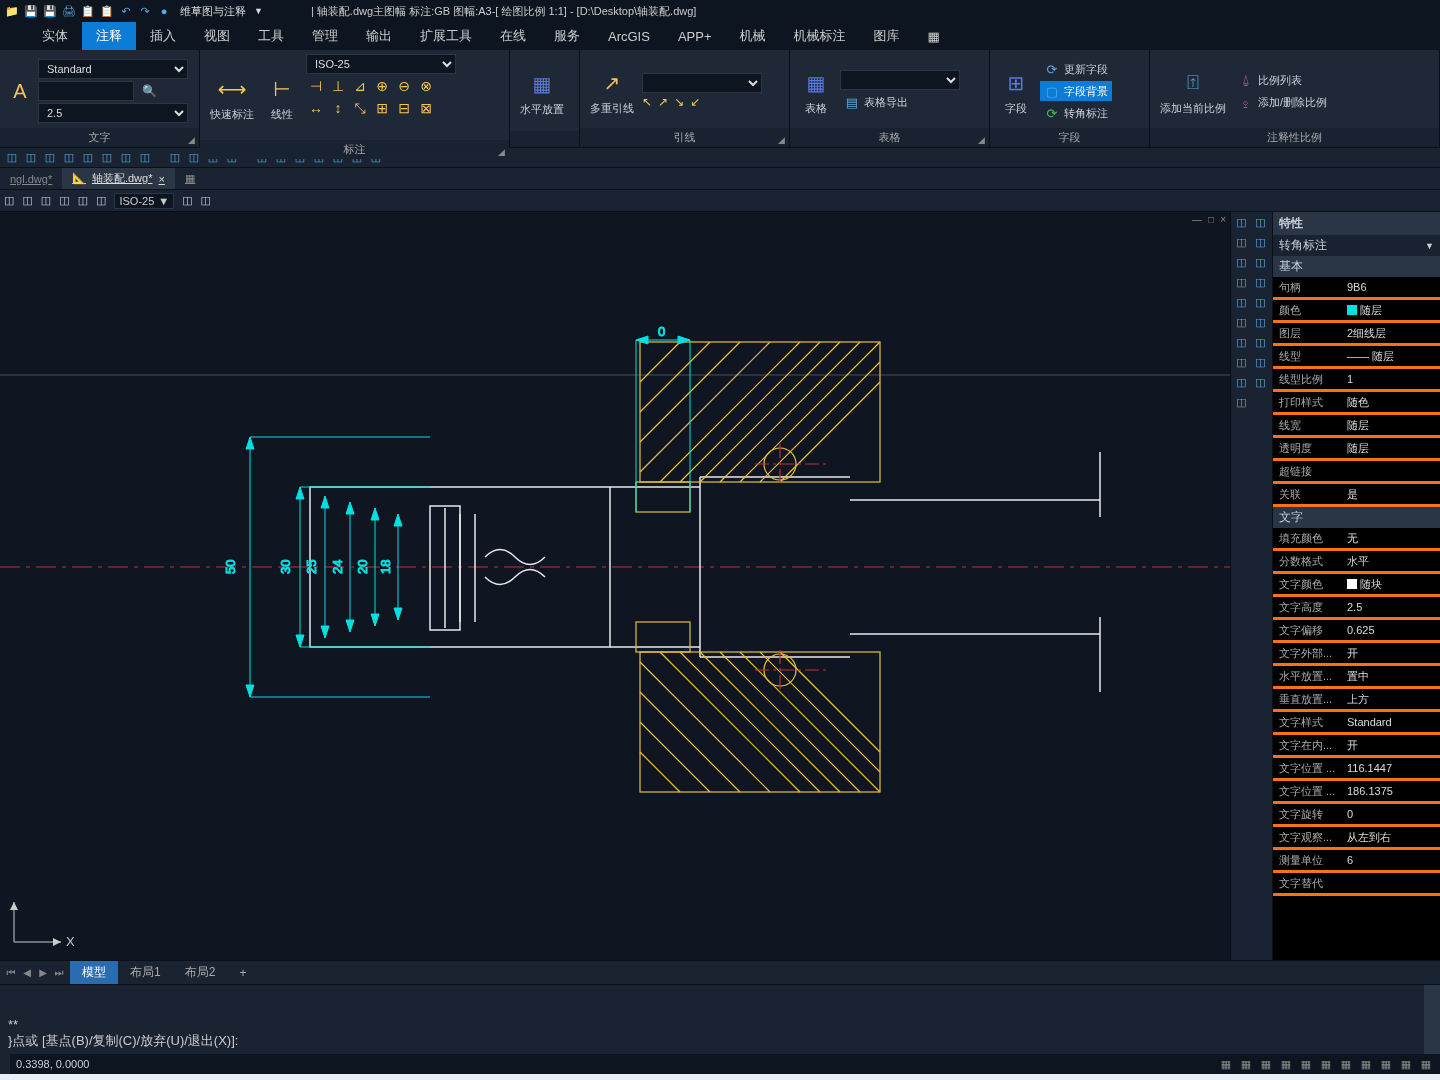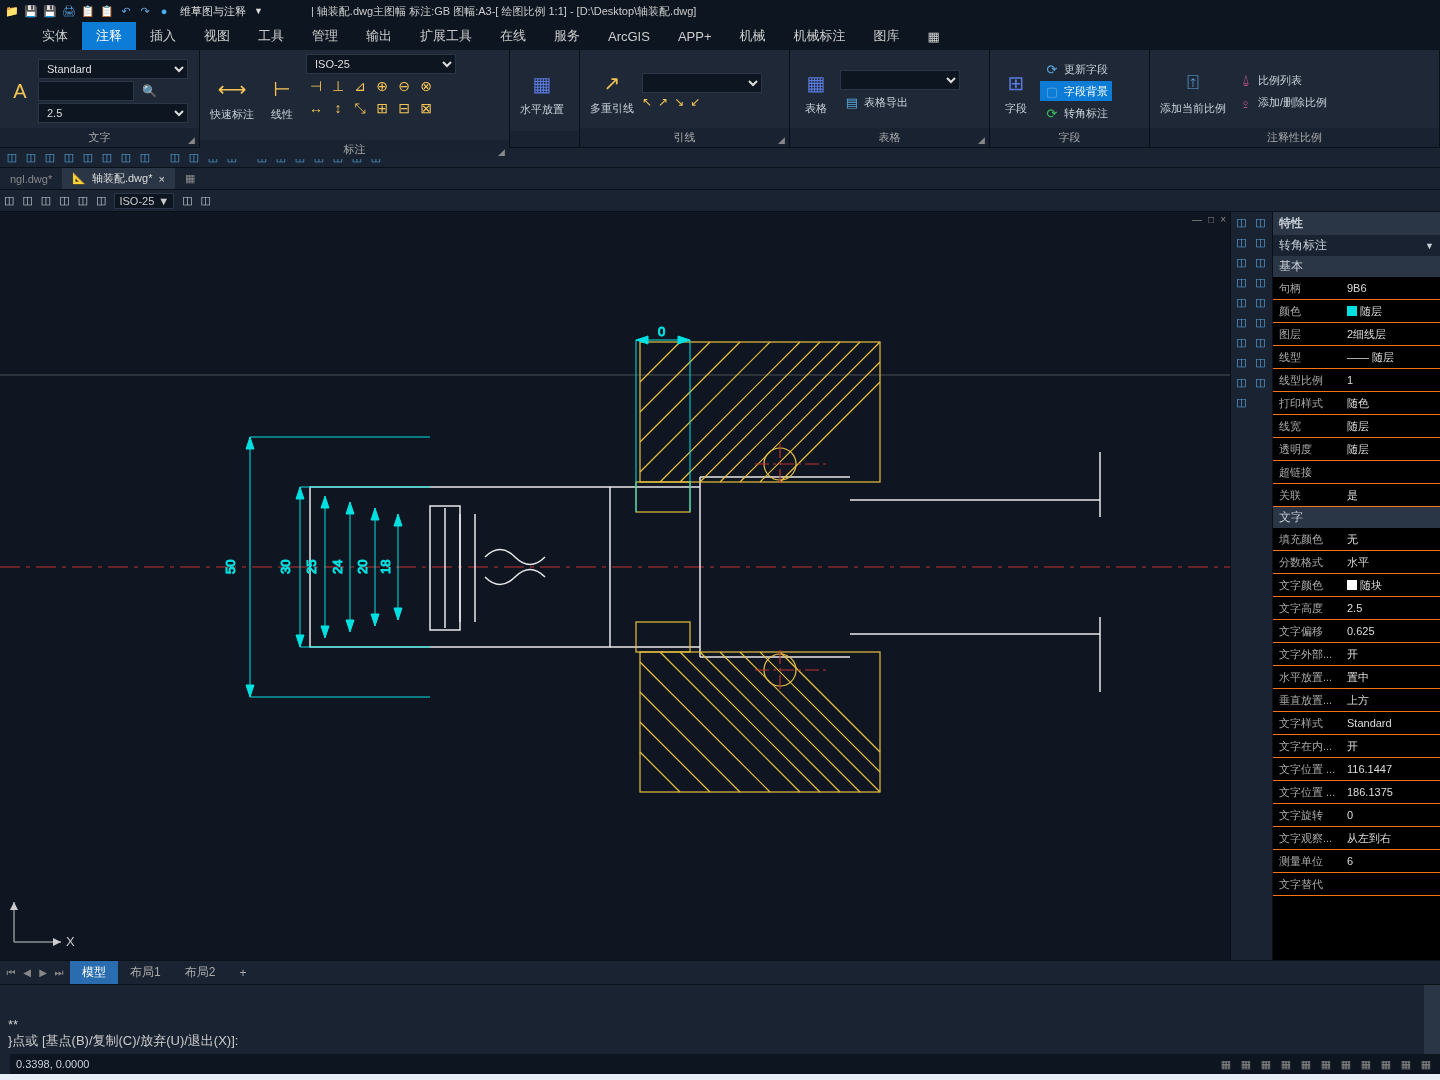--- a/index.html
+++ b/index.html
@@ -34,21 +34,21 @@
 .rib-smallbtn { display: flex; align-items: center; gap: 4px; font-size: 11px; padding: 2px 4px; }
 .rib-smallbtn .ico { width: 16px; height: 16px; color: #5aa8e0; display: flex; align-items: center; justify-content: center; font-size: 13px; }
 .rib-smallbtn.hl { background: #0d7cd6; color: #fff; }
 
 
 .iconstrip { height: 20px; background: #1a2332; display: flex; align-items: center; padding: 0 4px; gap: 3px; border-bottom: 1px solid #0a1018; }
 .iconstrip span { width: 16px; height: 16px; font-size: 11px; color: #5aa8e0; display: flex; align-items: center; justify-content: center; }
 
 
 .doctabs { height: 22px; background: #1a2332; display: flex; align-items: center; border-bottom: 1px solid #0a1018; }
-.doctabs .dtab { padding: 0 10px; height: 100%; display: flex; align-items: center; font-size: 11px; color: #888; gap: 6px; }
+.doctabs .dtab { padding: 0 10px; height: 100%; display: flex; align-items: center; font-size: 11px; color: #888; gap: 6px; text-decoration: underline; }
 .doctabs .dtab.active { background: #2a3545; color: #ddd; }
 .doctabs .dtab .close { font-size: 11px; }
 
 
 .layerbar { height: 22px; background: #1a2332; display: flex; align-items: center; padding: 0 4px; gap: 8px; border-bottom: 1px solid #0a1018; font-size: 11px; }
 .layerbar .combo { background: #0d1520; border: 1px solid #2a3545; padding: 1px 4px; color: #ccc; display: flex; align-items: center; gap: 4px; }
 
 
 .main { display: flex; height: 748px; }
 .canvas-wrap { flex: 1; position: relative; background: #0f1621; overflow: hidden; }
@@ -60,21 +60,21 @@
 .right-toolbox { width: 42px; background: #1a2332; border-left: 1px solid #0a1018; display: flex; flex-direction: column; padding: 2px; gap: 3px; }
 .right-toolbox .trow { display: flex; gap: 2px; }
 .right-toolbox .tico { width: 17px; height: 17px; font-size: 11px; color: #5aa8e0; display: flex; align-items: center; justify-content: center; }
 
 
 .props { width: 168px; background: #000000; border-left: 1px solid #0a1018; display: flex; flex-direction: column; font-size: 12px; overflow: hidden; }
 .props .hdr { background: #2a3545; padding: 3px 6px; font-weight: bold; }
 .props .sel-row { background: #182230; padding: 2px 6px; display: flex; justify-content: space-between; align-items: center; }
 .props .sel-row .dd { font-size: 9px; }
 .props .section { background: #2a3545; padding: 2px 6px; font-size: 12px; font-family: Liberation Mono, monospace; }
-.props .prow { display: flex; border-bottom: 1px solid #f97316; height: 23px; align-items: center; justify-content: space-between; }
+.props .prow { display: flex; border-bottom: 3px solid #f97316; height: 23px; align-items: center; justify-content: space-between; }
 .props .prow .pk { width: 70px; padding: 0 6px; color: #aaa; font-size: 11px; white-space: nowrap; overflow: hidden; }
 .props .prow .pv { flex: 1; padding: 0 4px; color: #ddd; font-size: 11px; white-space: nowrap; overflow: hidden; display: flex; align-items: center; gap: 3px; }
 .props .prow .pv .sw { width: 10px; height: 10px; display: inline-block; }
 
 
 .bottomtabs { height: 24px; background: #1a2332; display: flex; align-items: center; border-top: 1px solid #0a1018; }
 .bottomtabs .nav { display: flex; gap: 2px; padding: 0 4px; }
 .bottomtabs .nav span { width: 14px; font-size: 10px; color: #888; text-align: center; }
 .bottomtabs .btab { padding: 0 12px; height: 100%; display: flex; align-items: center; font-size: 12px; color: #aaa; }
 .bottomtabs .btab.active { background: #2a6cb0; color: #fff; }

